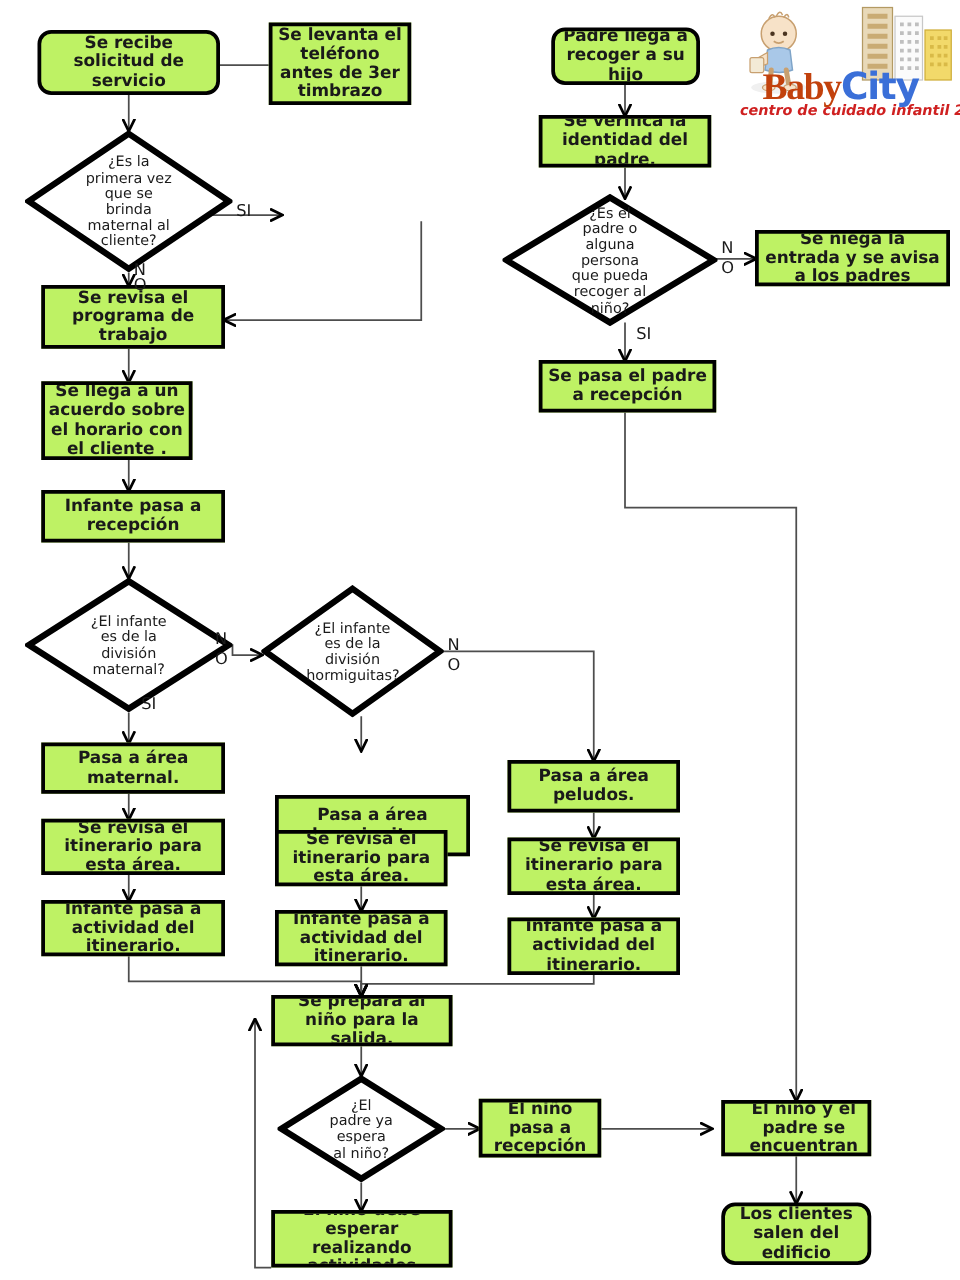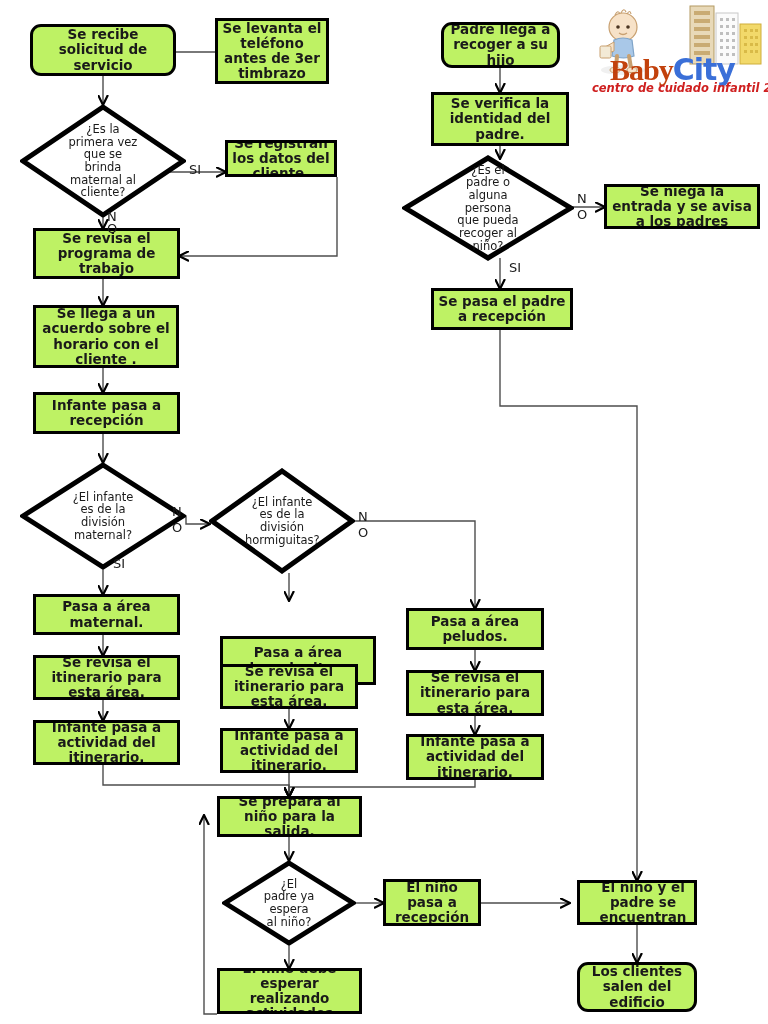--- a/index.html
+++ b/index.html
@@ -120,29 +120,26 @@
 
   <div class="dec" style="left:20px;top:104px;width:166px;height:114px;">
     <svg width="166" height="114" viewBox="0 0 166 114" xmlns="http://www.w3.org/2000/svg">
       <polygon points="83,3 163,57 83,111 3,57" fill="#fff" stroke="#000" stroke-width="5"></polygon>
     </svg>
     <div class="dtxt" style="font-size:11.5px;">
       <span>¿Es la primera vez que se brinda maternal al cliente?</span>
     </div>
   </div>
 
-  <div class="node proc" style="left:225px;top:140px;width:112px;height:37px;font-size:13.5px;">
-    <span class="txt">Se registran los datos del cliente.</span>
-  </div>
 
   <div class="node proc" style="left:33px;top:228px;width:147px;height:51px;font-size:13.5px;">
     <span class="txt">Se revisa el programa de trabajo</span>
   </div>
 
-  <div class="node proc" style="left:33px;top:305px;width:146px;height:63px;font-size:13.5px;">
+  <div class="node proc" style="left:33px;top:305px;width:121px;height:63px;font-size:13.5px;">
     <span class="txt">Se llega a un acuerdo sobre el horario con el cliente .</span>
   </div>
 
   <div class="node proc" style="left:33px;top:392px;width:147px;height:42px;font-size:13.5px;">
     <span class="txt">Infante pasa a recepción</span>
   </div>
 
   <div class="dec" style="left:20px;top:462px;width:166px;height:108px;">
     <svg width="166" height="108" viewBox="0 0 166 108" xmlns="http://www.w3.org/2000/svg">
       <polygon points="83,3 163,54 83,105 3,54" fill="#fff" stroke="#000" stroke-width="5"></polygon>
@@ -215,21 +212,21 @@
   </div>
 
   <div class="node proc" style="left:217px;top:968px;width:145px;height:46px;font-size:13.5px;">
     <span class="txt">El niño debe esperar realizando actividades</span>
   </div>
 
   <div class="node term" style="left:441px;top:22px;width:119px;height:46px;font-size:13.5px;">
     <span class="txt">Padre llega a recoger a su hijo</span>
   </div>
 
-  <div class="node proc" style="left:431px;top:92px;width:138px;height:54px;font-size:13.5px;">
+  <div class="node proc" style="left:431px;top:92px;width:138px;height:42px;font-size:13.5px;">
     <span class="txt">Se verifica la identidad del padre.</span>
   </div>
 
   <div class="dec" style="left:402px;top:155px;width:172px;height:106px;">
     <svg width="172" height="106" viewBox="0 0 172 106" xmlns="http://www.w3.org/2000/svg">
       <polygon points="86,3 169,53 86,103 3,53" fill="#fff" stroke="#000" stroke-width="5"></polygon>
     </svg>
     <div class="dtxt" style="font-size:11.5px;">
       <span style="max-width:64px;">¿Es el padre o alguna persona que pueda recoger al niño?</span>
     </div>

